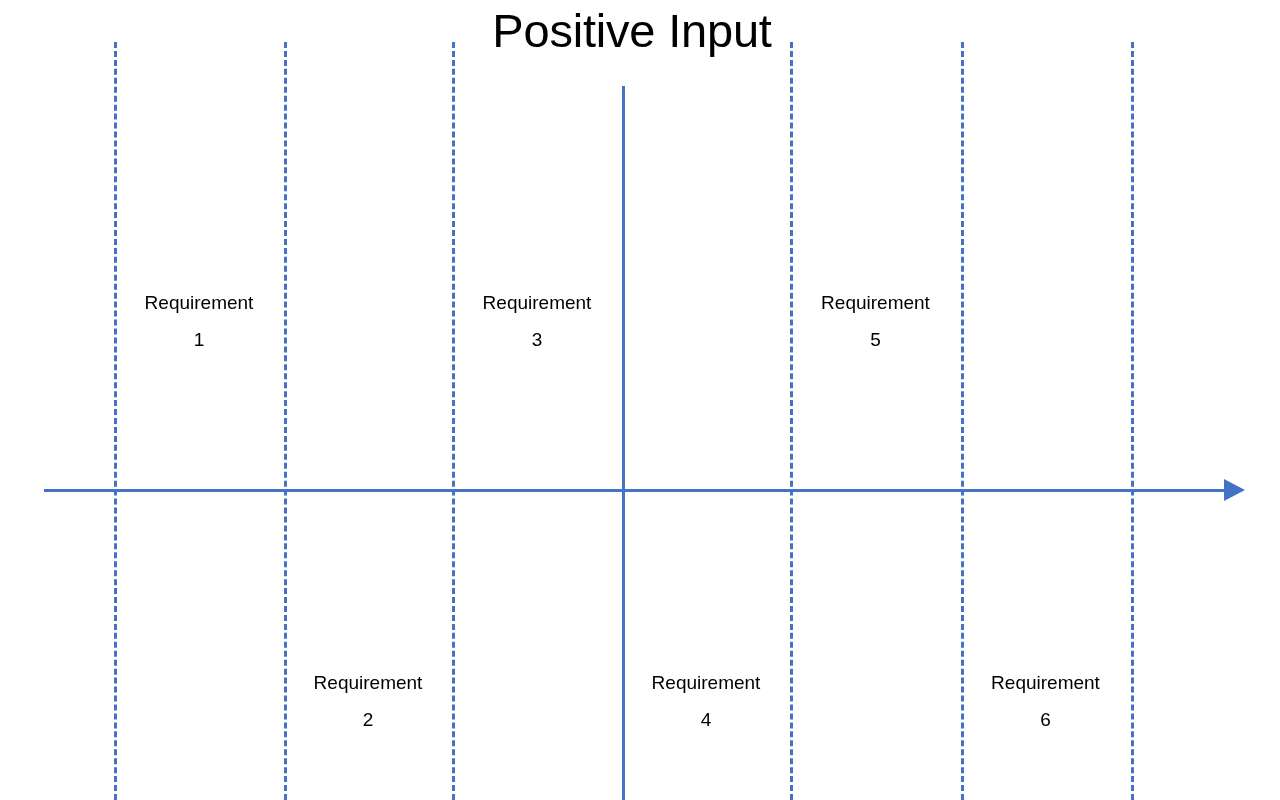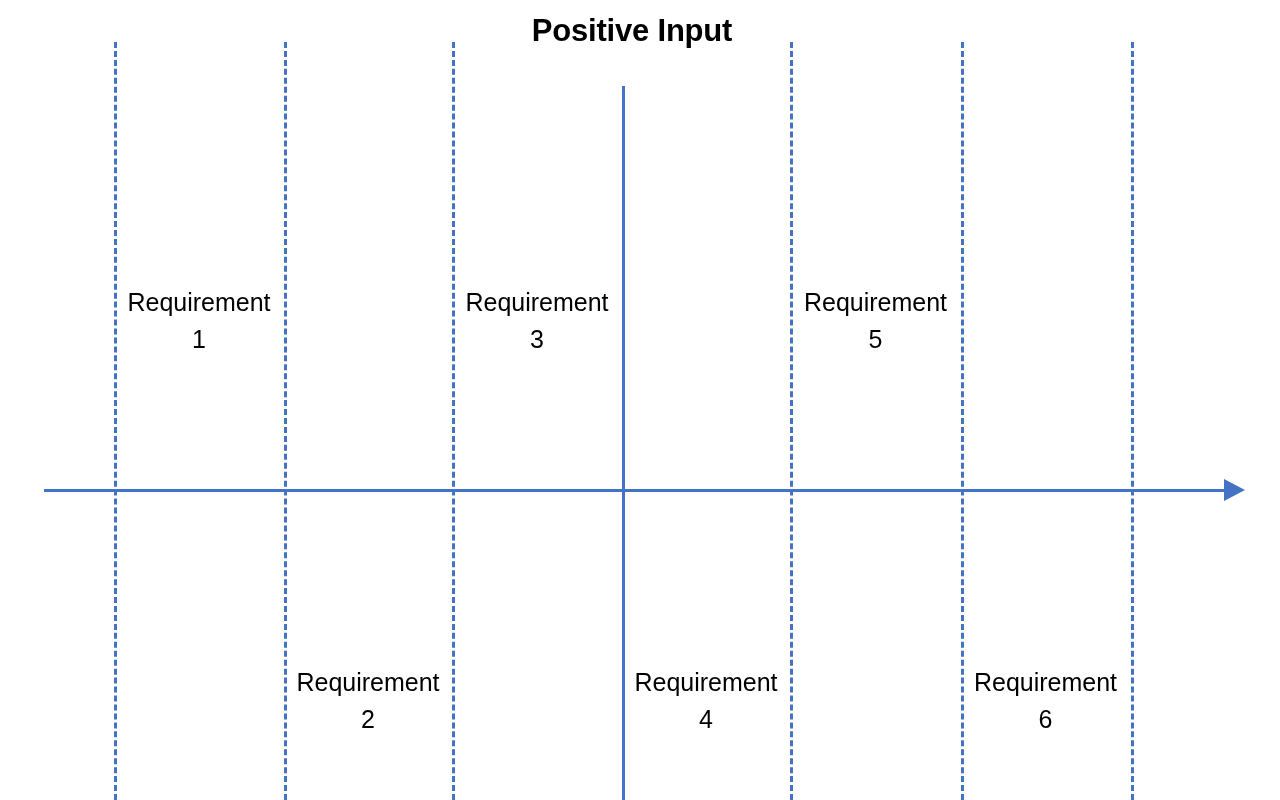--- a/index.html
+++ b/index.html
@@ -20,23 +20,23 @@
     overflow: hidden;
   }
 
   
   .title {
     position: absolute;
     left: 0;
     top: 2px;
     width: 1264px;
     text-align: center;
-    font-size: 31px;
+    font-size: 47px;
     line-height: 58px;
-    font-weight: 700;
+    font-weight: 400;
     letter-spacing: -0.2px;
     color: #000000;
     white-space: nowrap;
   }
 
   
   .vline {
     position: absolute;
     width: 0;
     border-left-width: 3px;
@@ -63,21 +63,21 @@
     height: 0;
     border-top: 11px solid transparent;
     border-bottom: 11px solid transparent;
     border-left: 21px solid #4472C4;
   }
 
   
   .req-label {
     position: absolute;
     text-align: center;
-    font-size: 25px;
+    font-size: 19px;
     line-height: 37px;
     font-weight: 400;
     color: #000000;
   }
   .req-label .req-name {
     display: block;
     white-space: nowrap;
   }
   .req-label .req-num {
     display: block;

